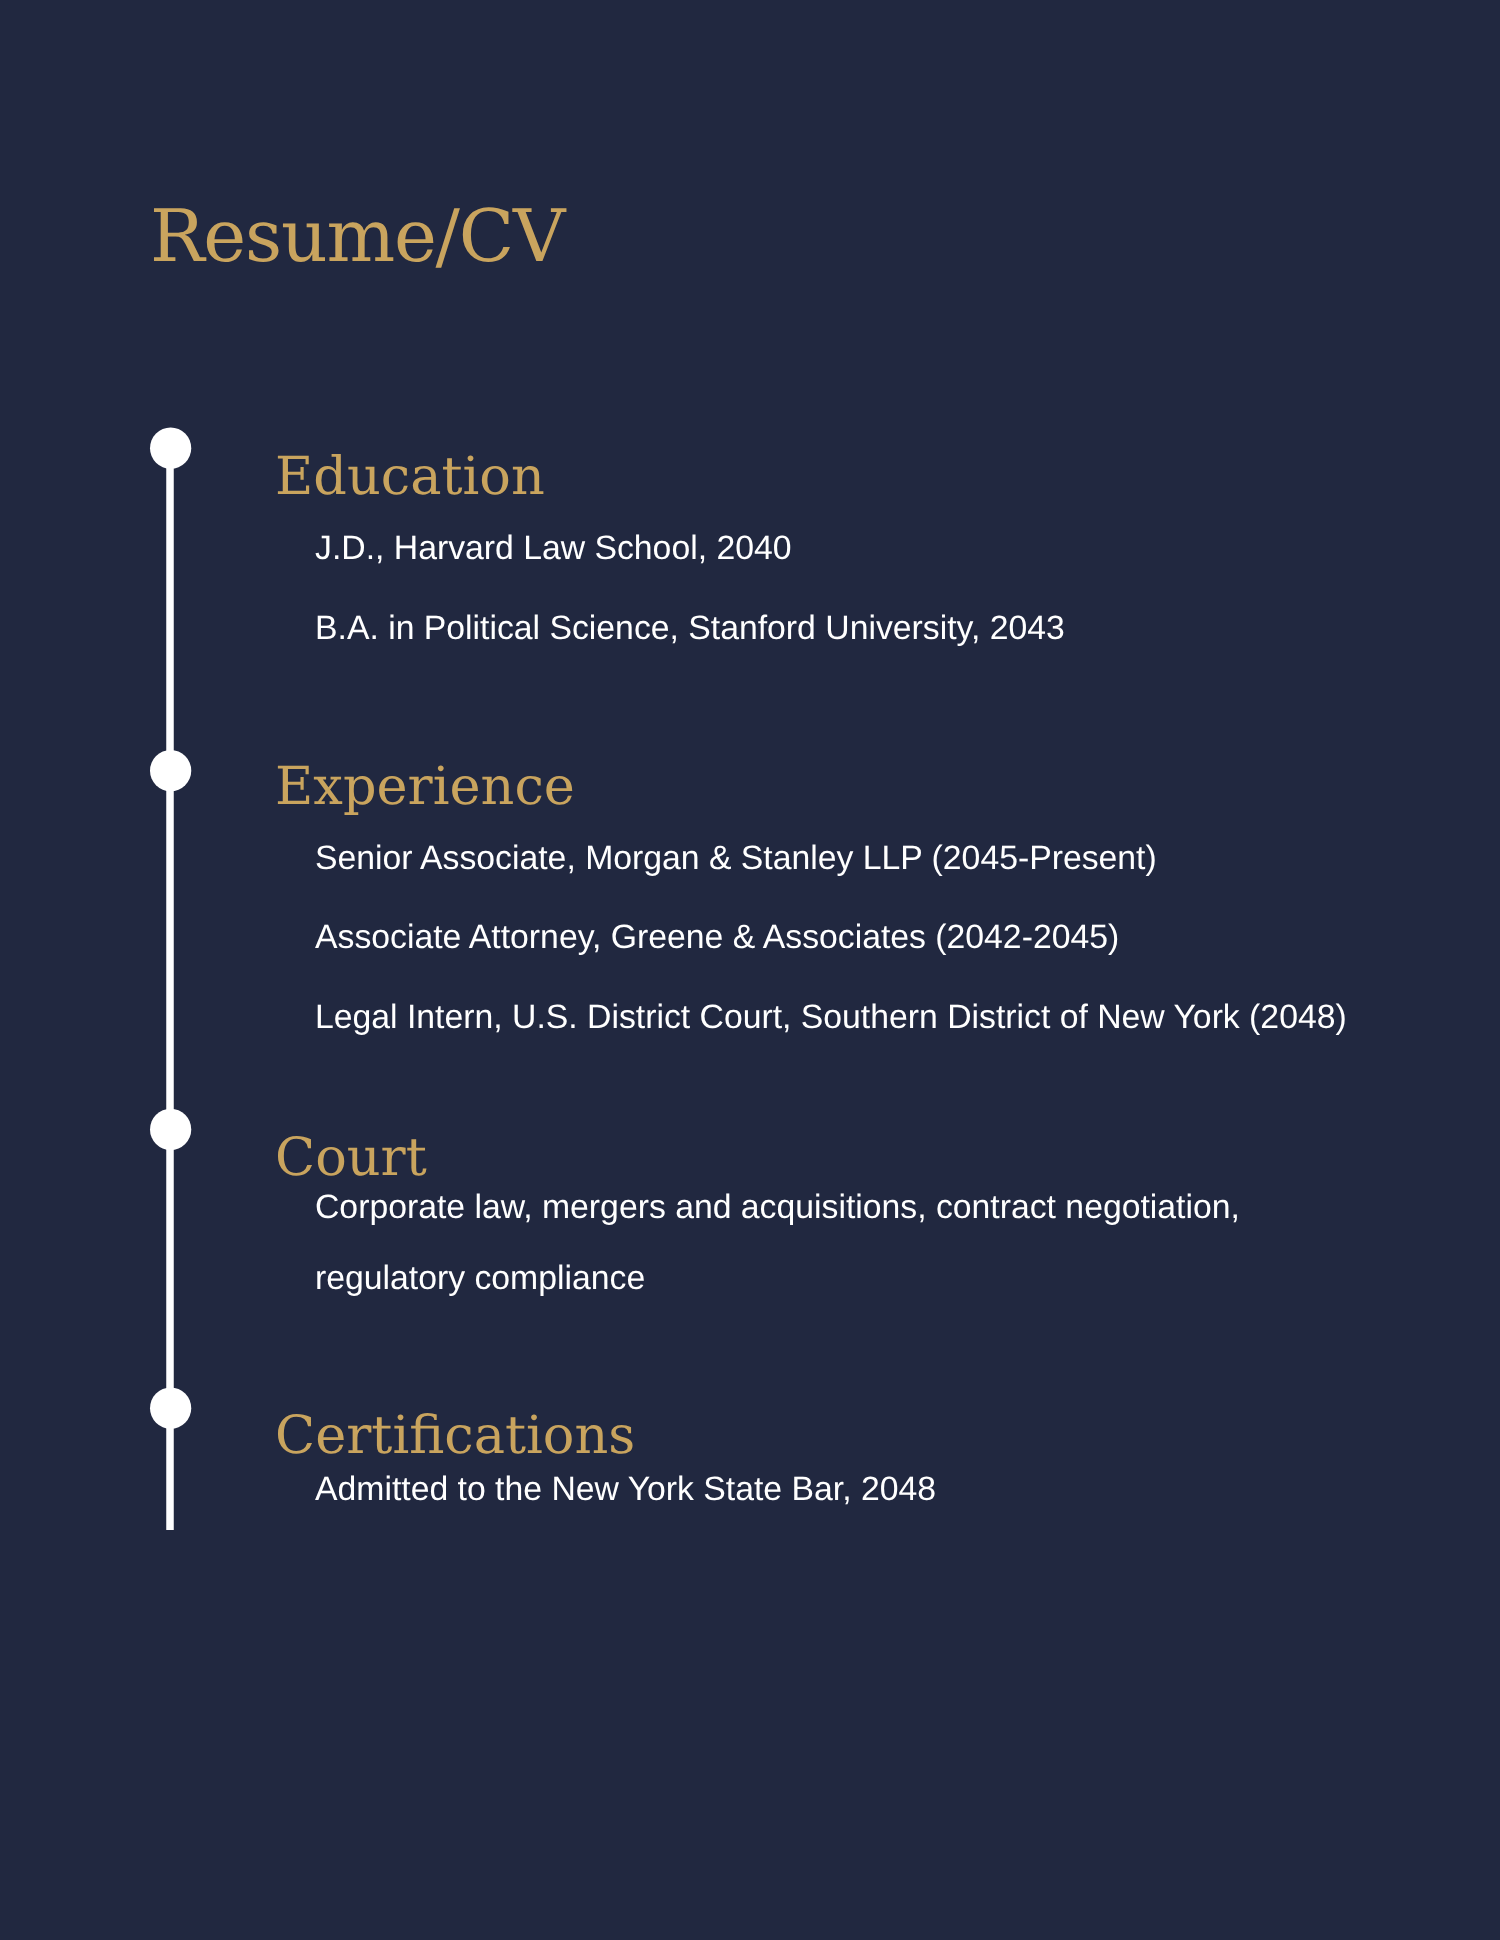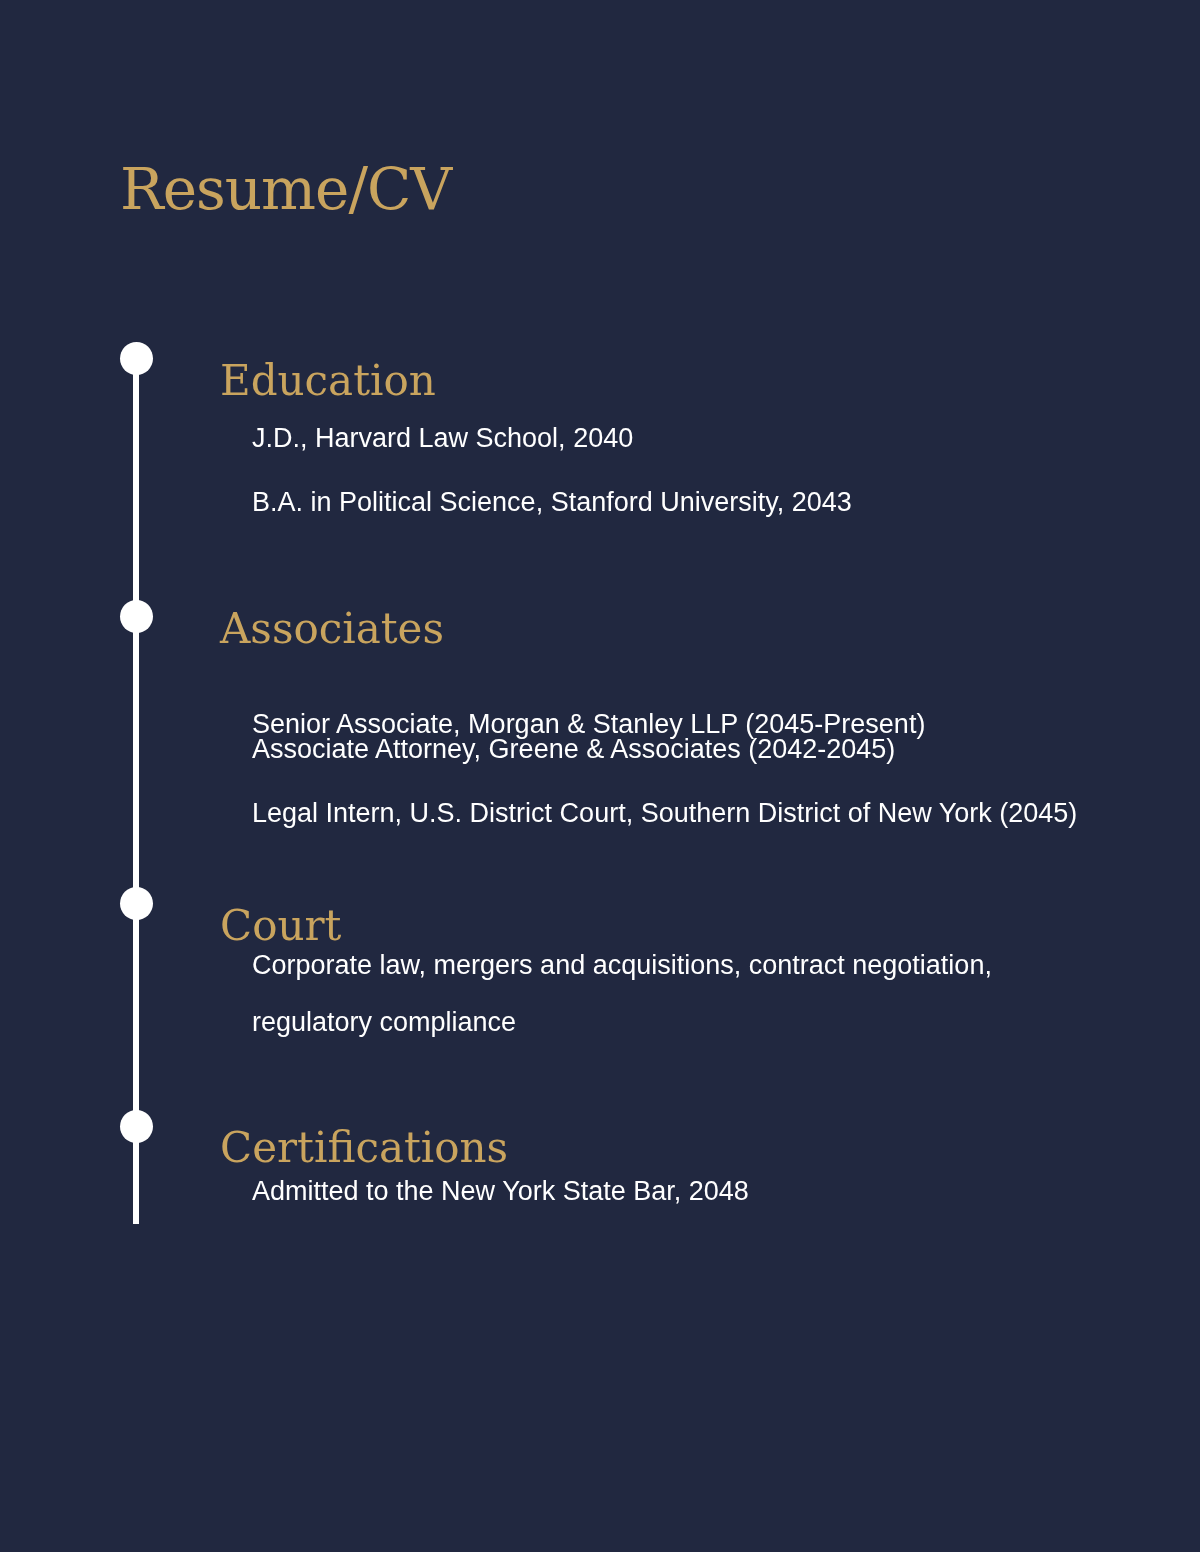--- a/index.html
+++ b/index.html
@@ -42,24 +42,24 @@
 <h1 class="title">Resume/CV</h1>
 
 <div class="timeline-line"></div>
 
 <div class="dot" style="top:342px"></div>
 <h2 class="heading" style="top:348px">Education</h2>
 <div class="item" style="top:425px">J.D., Harvard Law School, 2040</div>
 <div class="item" style="top:489px">B.A. in Political Science, Stanford University, 2043</div>
 
 <div class="dot" style="top:600px"></div>
-<h2 class="heading" style="top:596px">Associates</h2>
-<div class="item" style="top:711px">Senior Associate, Morgan &amp; Stanley LLP (2045-Present)</div>
+<h2 class="heading" style="top:596px">Experience</h2>
+<div class="item" style="top:673px">Senior Associate, Morgan &amp; Stanley LLP (2045-Present)</div>
 <div class="item" style="top:736px">Associate Attorney, Greene &amp; Associates (2042-2045)</div>
-<div class="item" style="top:800px">Legal Intern, U.S. District Court, Southern District of New York (2045)</div>
+<div class="item" style="top:800px">Legal Intern, U.S. District Court, Southern District of New York (2048)</div>
 
 <div class="dot" style="top:887px"></div>
 <h2 class="heading" style="top:893px">Court</h2>
 <div class="item" style="top:952px">Corporate law, mergers and acquisitions, contract negotiation,</div>
 <div class="item" style="top:1009px">regulatory compliance</div>
 
 <div class="dot" style="top:1110px"></div>
 <h2 class="heading" style="top:1115px">Certifications</h2>
 <div class="item" style="top:1178px">Admitted to the New York State Bar, 2048</div>
 

